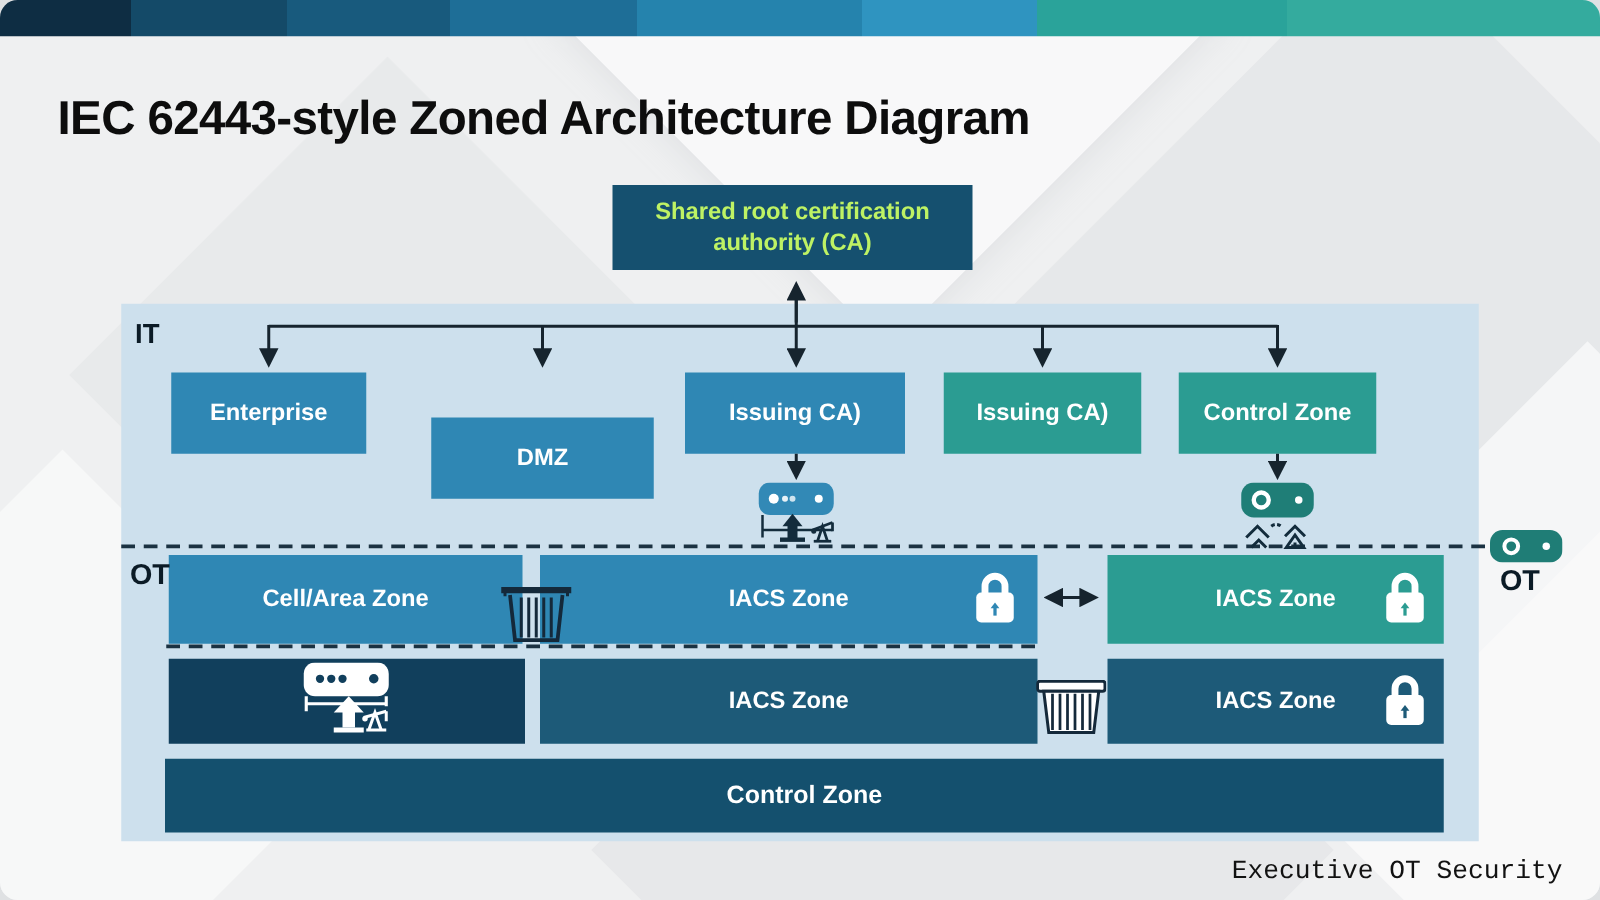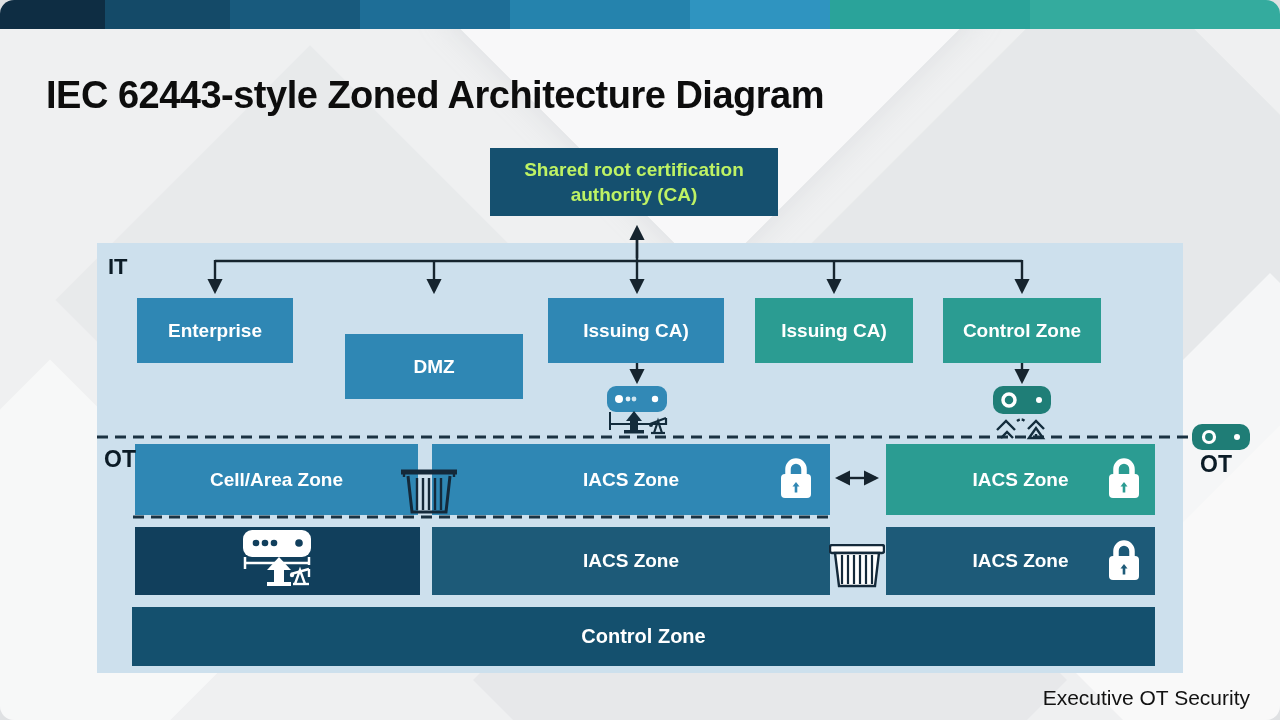--- a/index.html
+++ b/index.html
@@ -28,21 +28,21 @@
   .blue{background:#2f87b4;}
   .teal{background:#2b9c92;}
   .navy{background:#113f5c;}
   .middark{background:#1d5a78;}
   .darkproc{background:#14506e;}
   .trow{top:298px;height:65px;}
   .r1{top:444px;height:71px;text-align:right;}
   .r2{top:527px;height:68px;}
   .overlay{position:absolute;left:0;top:0;z-index:3;pointer-events:none;}
   .icon{position:absolute;z-index:4;}
-  .footer{position:absolute;right:30px;top:686px;font-size:21px;color:#121212;z-index:2;}
+  .footer{position:absolute;right:30px;top:686px;font-size:21px;color:#121212;z-index:2;font-family:Liberation Mono, monospace;}
 </style>
 </head>
 <body>
 
 <div class="stage">
 
   <div class="deco" style="left:520px;top:-180px;width:380px;height:380px;background:rgba(255,255,255,0.55);box-shadow:0 0 30px rgba(185,190,196,0.35);"></div>
   <div class="deco" style="left:880px;top:40px;width:460px;height:460px;background:rgba(208,211,215,0.28);"></div>
   <div class="deco" style="left:1060px;top:360px;width:420px;height:420px;background:rgba(255,255,255,0.6);"></div>
   <div class="deco" style="left:130px;top:120px;width:360px;height:360px;background:rgba(222,224,227,0.4);"></div>

